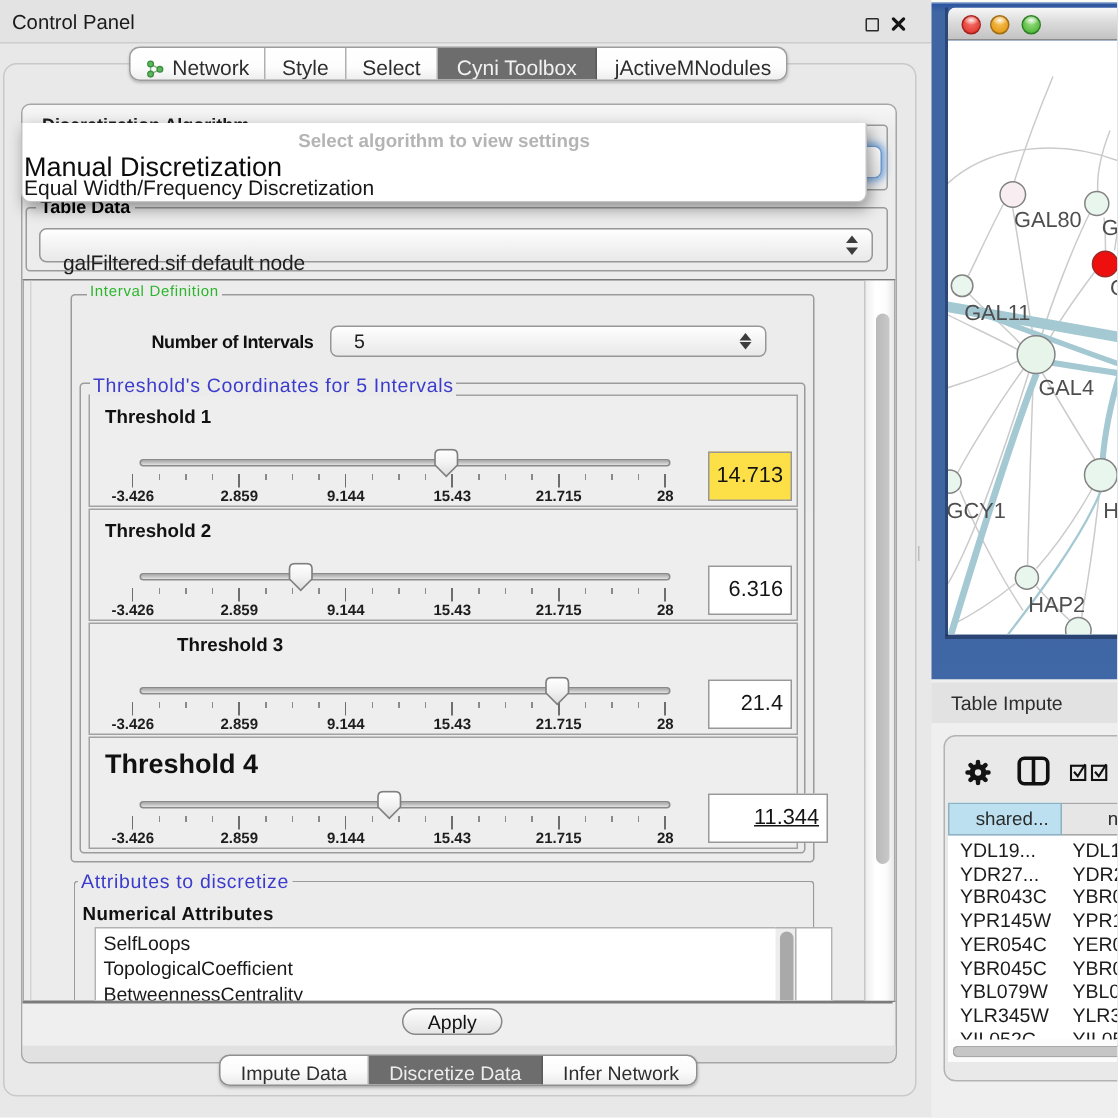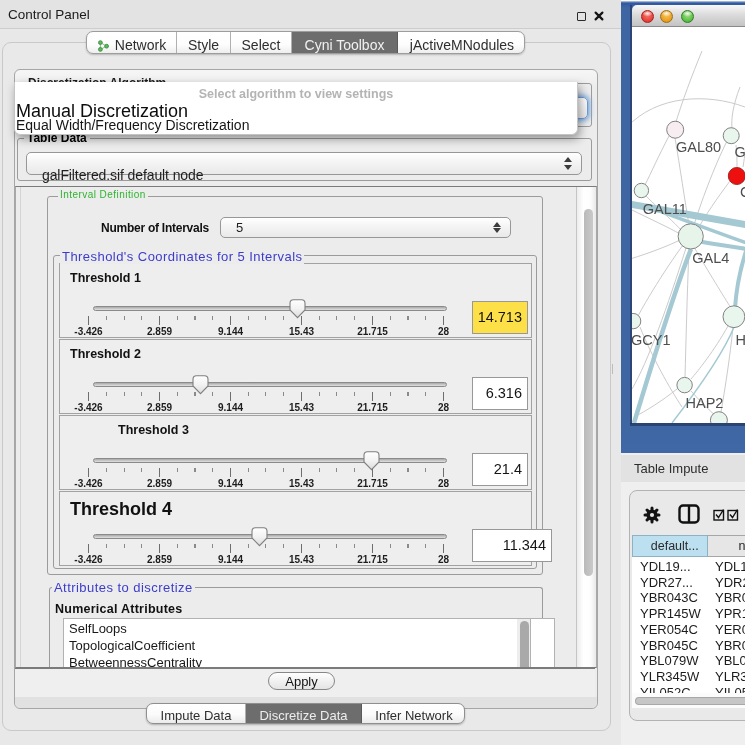--- a/index.html
+++ b/index.html
@@ -165,21 +165,21 @@
  <svg style="position:absolute;left:190.5px;top:35px;" width="17" height="20" viewBox="0 0 17 20">
           <path d="M1 4.2 Q1 0.7 4.5 0.7 L12.5 0.7 Q16 0.7 16 4.2 L16 11 L8.5 18.6 L1 11 Z" fill="url(#tg3)" stroke="#7f7f7f" stroke-width="1.1"></path>
           <defs>
             <linearGradient id="tg3" x1="0" y1="0" x2="0" y2="1">
               <stop offset="0" stop-color="#ffffff"></stop>
               <stop offset="0.5" stop-color="#f2f2f2"></stop>
               <stop offset="1" stop-color="#dcdcdc"></stop>
             </linearGradient>
           </defs>
         </svg>
- <div style="position:absolute;left:412px;top:37px;width:80px;height:33px;background:#fff;border:1px solid #989898;box-sizing:border-box;font-size:14.5px;color:#141414;text-align:right;line-height:31px;padding-right:5px;">11.344</div>
+ <div style="position:absolute;left:412px;top:37px;width:80px;height:33px;background:#fff;border:1px solid #989898;box-sizing:border-box;font-size:14.5px;color:#141414;text-align:right;line-height:31px;padding-right:5px;text-decoration:underline;">11.344</div>
 </div>
 
  <div class="group" style="left:33px;top:400px;width:494px;height:88px;border-bottom:none;"></div>
  <div style="position:absolute;left:36px;top:393px;font-size:13px;letter-spacing:0.45px;color:#3c3ccc;background:#ececec;padding:0 2px;z-index:3;">Attributes to discretize</div>
  <div style="position:absolute;left:39px;top:415px;font-size:12.5px;letter-spacing:0.25px;font-weight:bold;color:#111;">Numerical Attributes</div>
  <div style="position:absolute;left:47px;top:431px;width:492px;height:50px;background:#ffffff;border:1px solid #b2b2b2;box-sizing:border-box;">
    <div style="position:absolute;left:5px;top:1px;font-size:13px;color:#191919;line-height:17px;white-space:nowrap;">SelfLoops<br>TopologicalCoefficient<br>BetweennessCentrality<br></div>
  </div>
  <div style="position:absolute;left:501px;top:431px;width:14px;height:50px;background:#ededed;border:1px solid #b2b2b2;border-left:none;box-sizing:border-box;"></div>
  <div style="position:absolute;left:503.5px;top:434px;width:9px;height:60px;background:#a9a9a9;border-radius:5px;"></div>
@@ -287,21 +287,21 @@
 <svg class="abs" style="left:712.5px;top:508px;" width="29" height="13" viewBox="0 0 29 13">
  <g fill="none" stroke="#111" stroke-width="1.4">
   <rect x="1" y="2.5" width="9.5" height="9.5"></rect>
   <path d="M3 6.5 L5.5 9.5 L10.5 1.5"></path>
   <rect x="15" y="2.5" width="9.5" height="9.5"></rect>
   <path d="M17 6.5 L19.5 9.5 L24.5 1.5"></path>
  </g>
 </svg>
 
 <div class="abs" style="left:632px;top:535px;width:113px;height:173px;background:#ffffff;overflow:hidden;">
- <div style="position:absolute;left:0;top:0;width:75.5px;height:22px;background:#bce0f0;border:1px solid #8fb2c3;box-sizing:border-box;text-align:center;text-indent:10px;font-size:12.5px;color:#2b2b2b;line-height:21px;">default...</div>
+ <div style="position:absolute;left:0;top:0;width:75.5px;height:22px;background:#bce0f0;border:1px solid #8fb2c3;box-sizing:border-box;text-align:center;text-indent:10px;font-size:12.5px;color:#2b2b2b;line-height:21px;">shared...</div>
  <div style="position:absolute;left:75.5px;top:0;width:38.5px;height:22px;background:#e6e6e6;border:1px solid #a6a6a6;border-left:none;box-sizing:border-box;font-size:12.5px;color:#2b2b2b;line-height:21px;"><span style="padding-left:31px;">na</span></div>
  <div style="position:absolute;left:8px;top:24px;font-size:13px;color:#1c1c1c;line-height:15.7px;white-space:nowrap;">YDL19...<br>YDR27...<br>YBR043C<br>YPR145W<br>YER054C<br>YBR045C<br>YBL079W<br>YLR345W<br>YIL052C</div>
  <div style="position:absolute;left:83px;top:24px;font-size:13px;color:#1c1c1c;line-height:15.7px;white-space:nowrap;">YDL194W<br>YDR277C<br>YBR043C<br>YPR145W<br>YER054C<br>YBR045C<br>YBL079W<br>YLR345W<br>YIL052C</div>
  <div style="position:absolute;left:0;top:158px;width:113px;height:15px;background:#fbfbfb;"></div>
  <div style="position:absolute;left:2.5px;top:162px;width:112px;height:7.5px;background:#c6c6c6;border:1px solid #a8a8a8;border-right:none;border-radius:4.5px 0 0 4.5px;box-sizing:border-box;"></div>
 </div>
 
 </div>
 
 </body></html>

